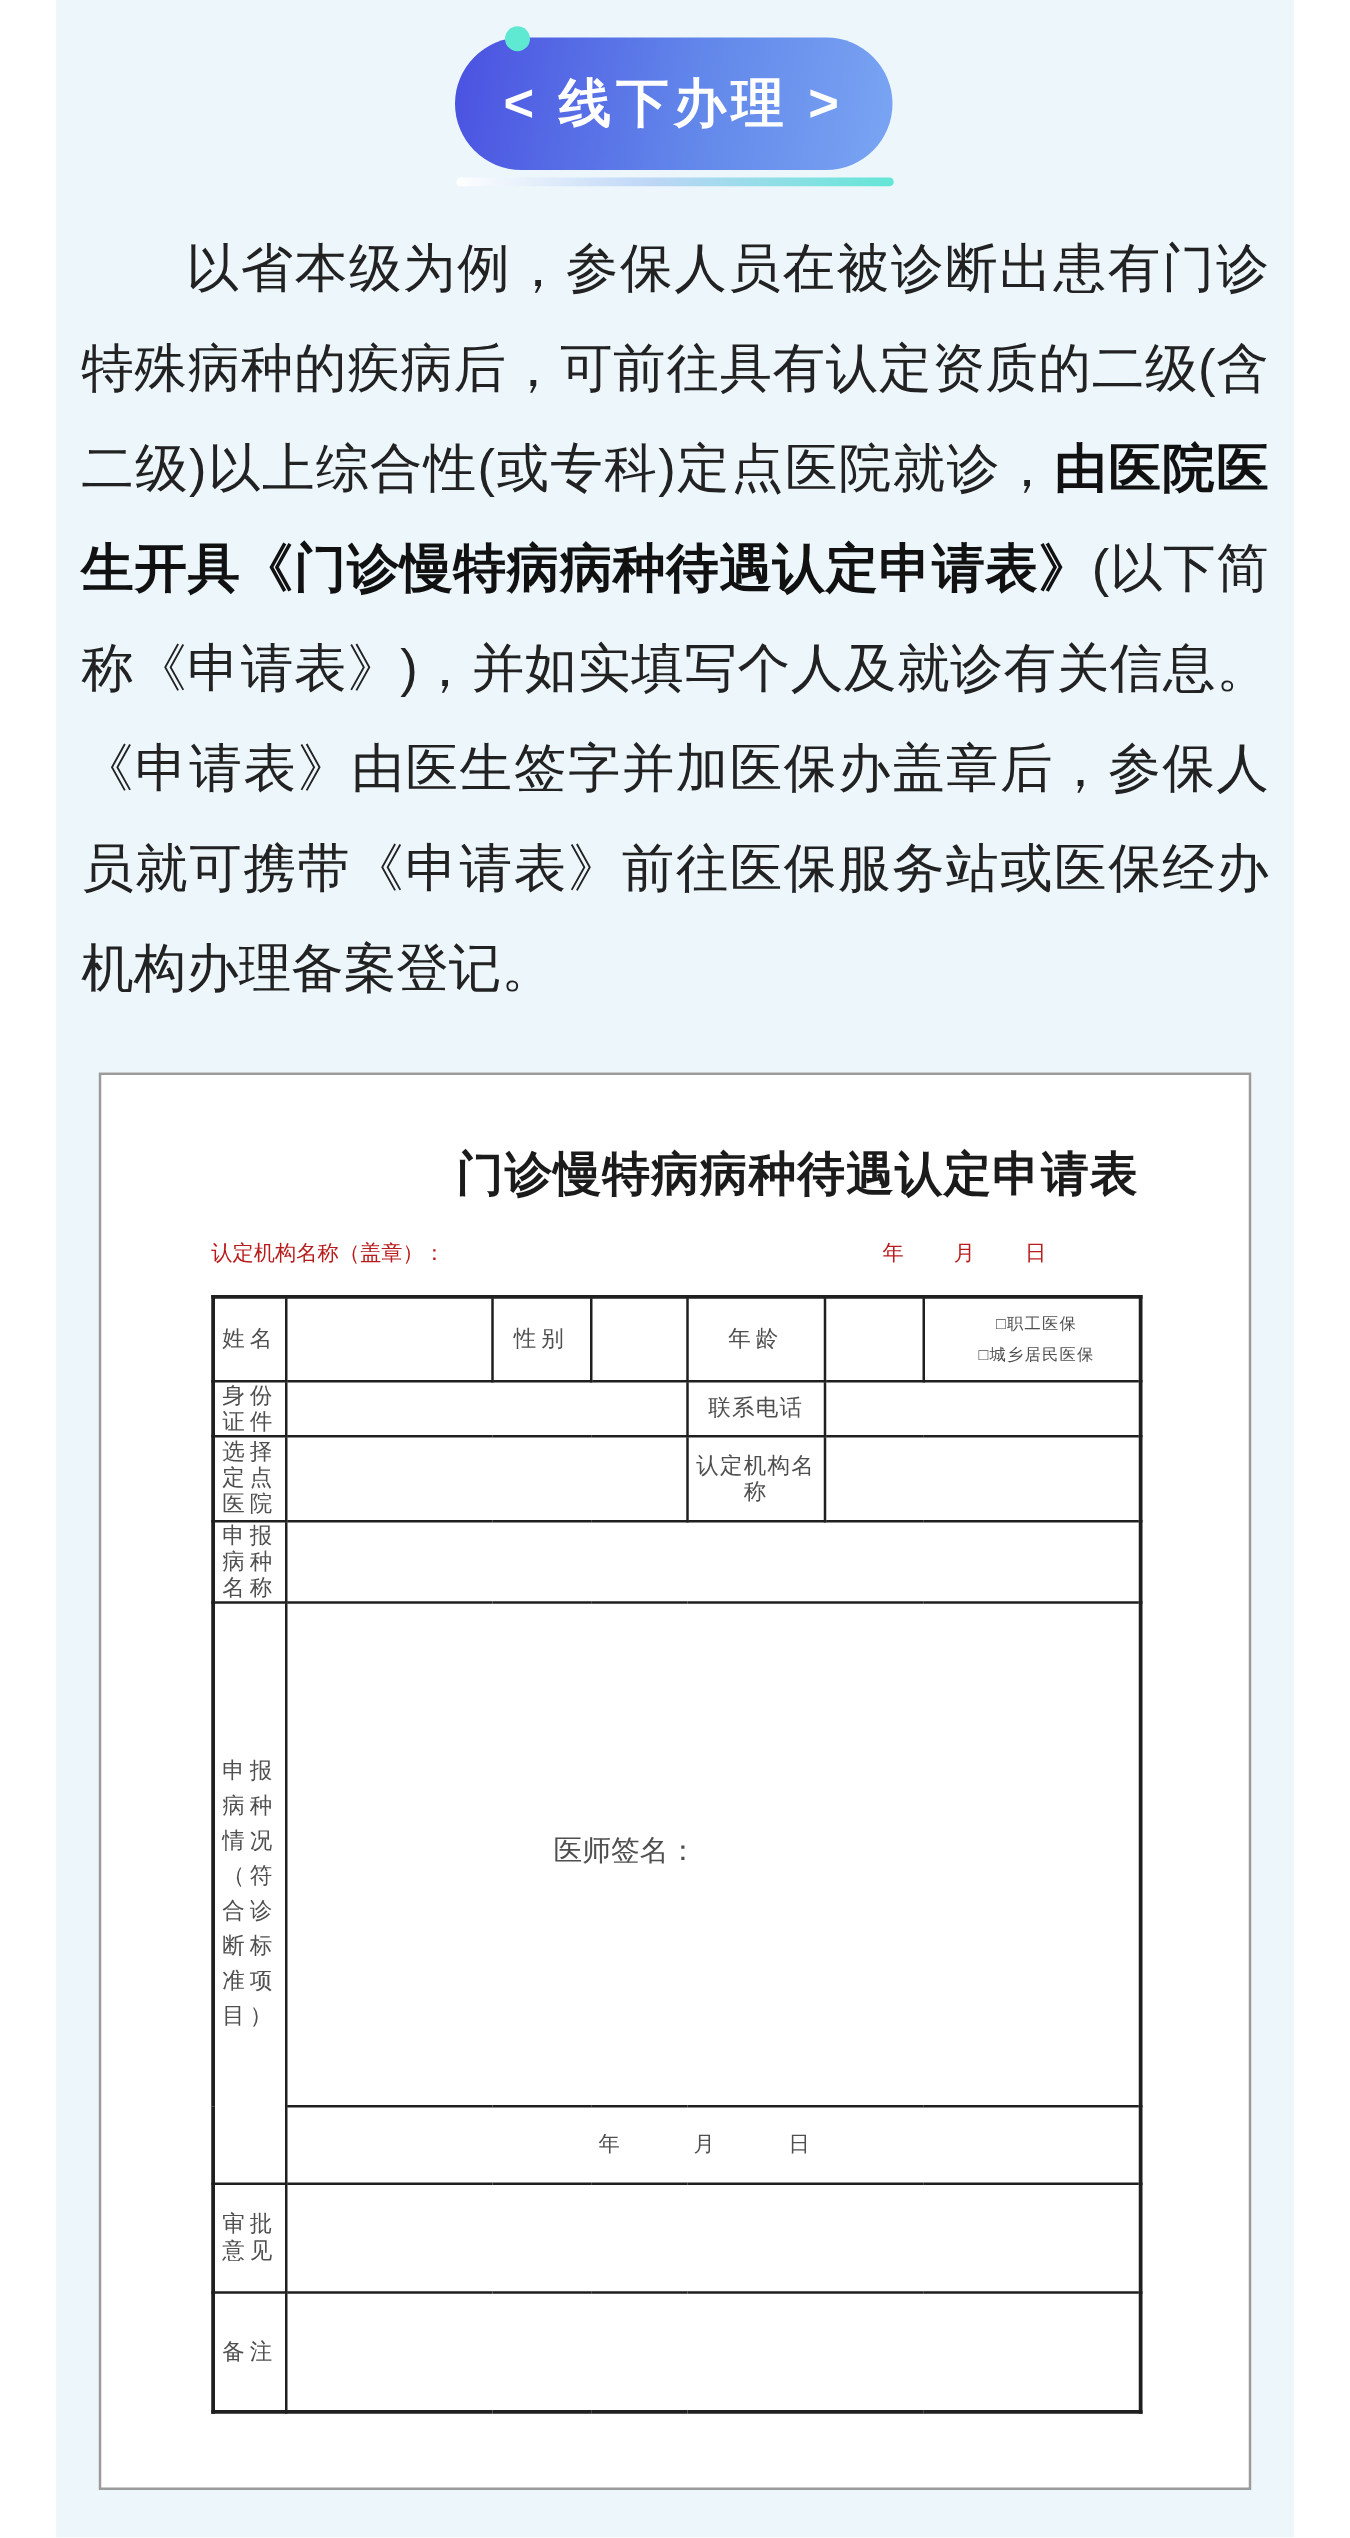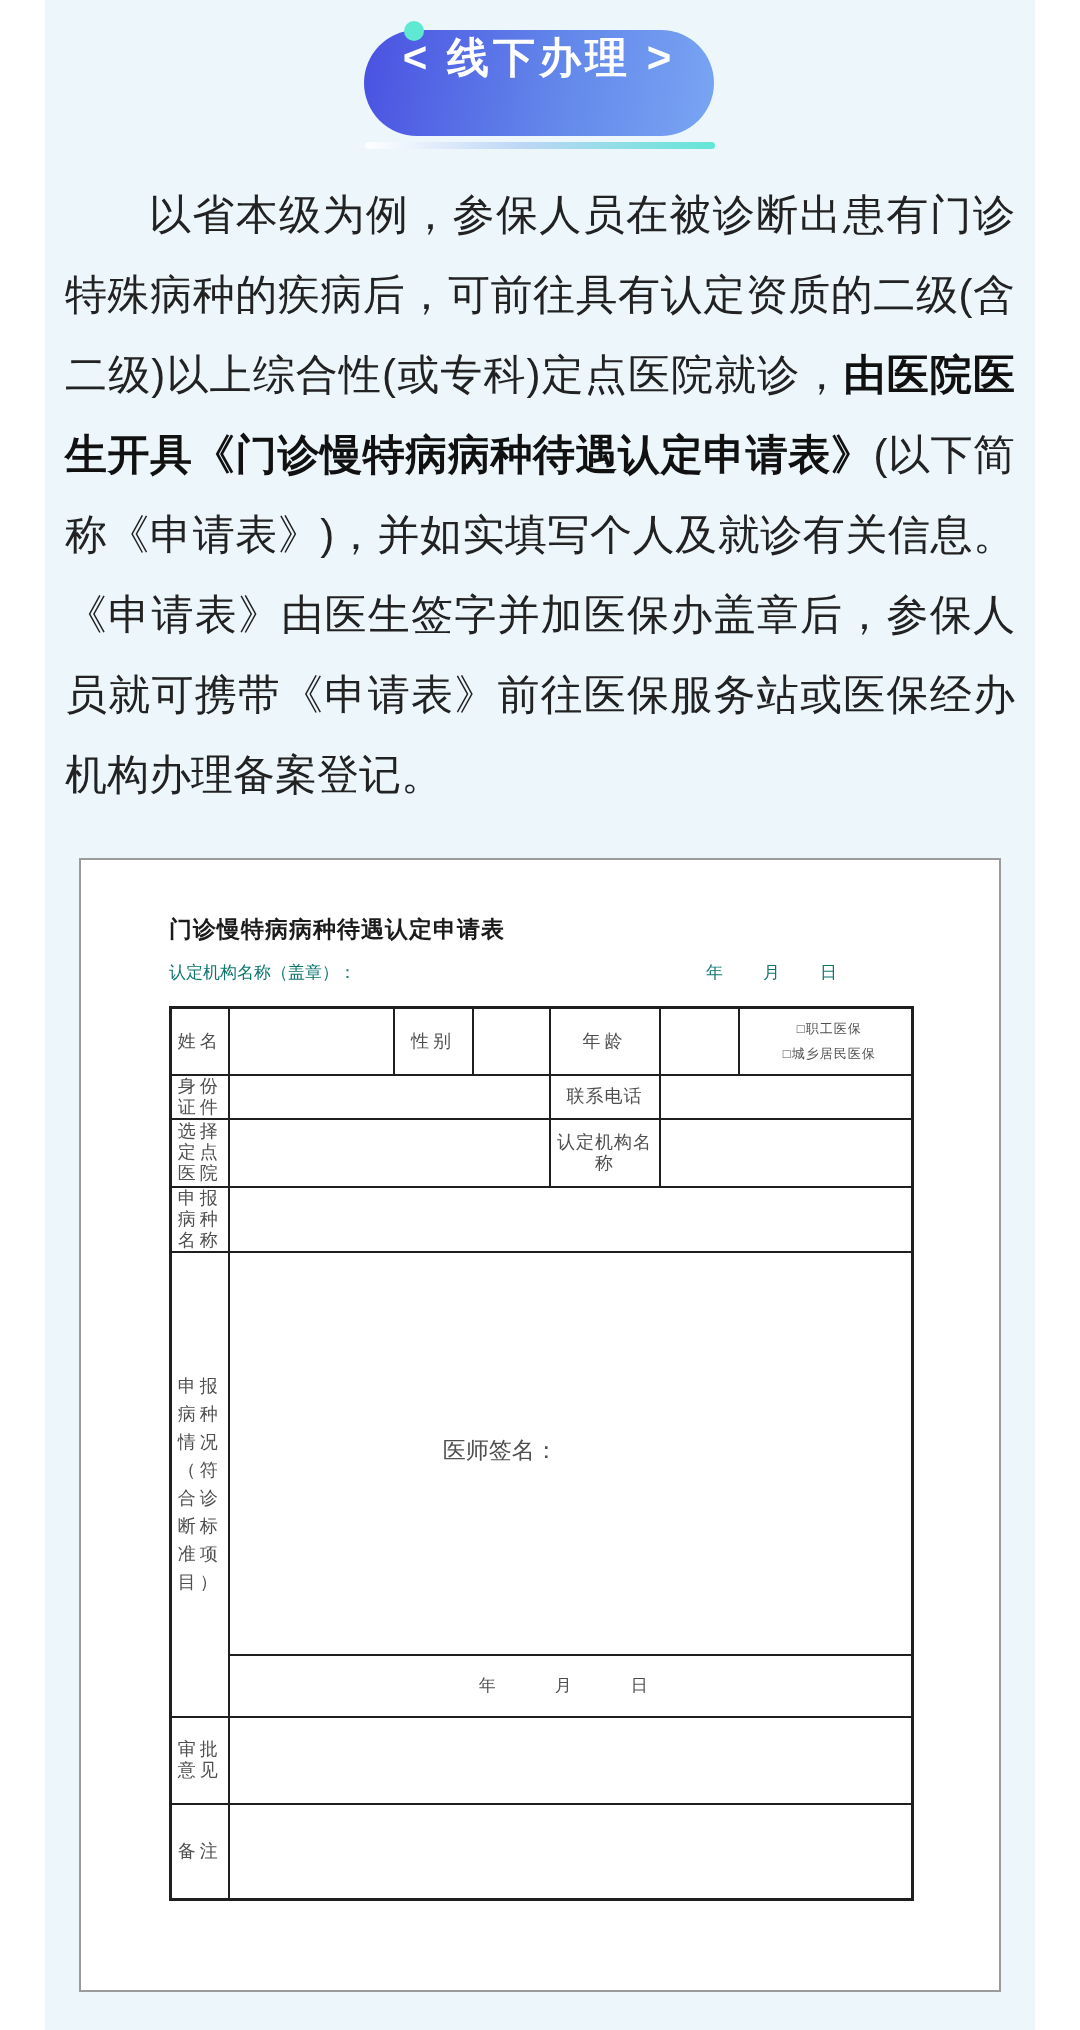--- a/index.html
+++ b/index.html
@@ -11,21 +11,21 @@
   }
   .card {
     position: absolute; left: 45px; top: 0; width: 990px; height: 2030px;
     background: #ecf6fb;
   }
   
   .pill-wrap { width: 352px; margin: 0 auto; padding-top: 30px; position: relative; }
   .pill {
     position: relative; width: 350px; height: 106px; border-radius: 60px;
     background: linear-gradient(100deg, #4a51e1 0%, #6287ea 55%, #7aa5f3 100%);
-    display: flex; justify-content: center;
+    display: flex; align-items: center; justify-content: center;
   }
   .pill-label {
     color: #ffffff; font-size: 42px; font-weight: 700; letter-spacing: 4px;
     white-space: nowrap;
   }
   .dot {
     position: absolute; left: 40px; top: -9px; width: 20px; height: 20px;
     border-radius: 50%; background: #5fe9d2;
   }
   .pill-underline {
@@ -40,27 +40,27 @@
   }
   .article .em { font-weight: 700; color: #111111; }
   
   .form-img {
     width: 922px; height: 1134px; margin: 43px auto 0;
     background: #ffffff; border: 2px solid #9b9b9b;
     font-family: "Liberation Serif", serif; color: #4a4a4a;
   }
   .form-inner { width: 742px; margin: 0 auto; }
   .form-title {
-    padding-top: 54px; text-align: left;
+    padding-top: 54px; text-align: right;
     font-family: "Liberation Sans", sans-serif;
-    font-size: 23px; font-weight: 700; color: #1b1b1b; letter-spacing: 1px;
+    font-size: 38px; font-weight: 700; color: #1b1b1b; letter-spacing: 1px;
   }
   .form-meta {
-    margin-top: 16px; display: flex; justify-content: space-between;
-    font-size: 17px; color: #0f766e;
+    margin-top: 26px; display: flex; justify-content: space-between;
+    font-size: 17px; color: #b91c1c;
   }
   .form-meta .meta-date { margin-right: 72px; letter-spacing: 2px; }
   table.form-table {
     margin-top: 22px; width: 742px; table-layout: fixed;
     border-collapse: collapse; border: 3px solid #1f1f1f;
     font-size: 18px; color: #4f4f4f;
   }
   table.form-table td {
     border: 2px solid #1f1f1f; vertical-align: middle; text-align: center;
     overflow: hidden;

